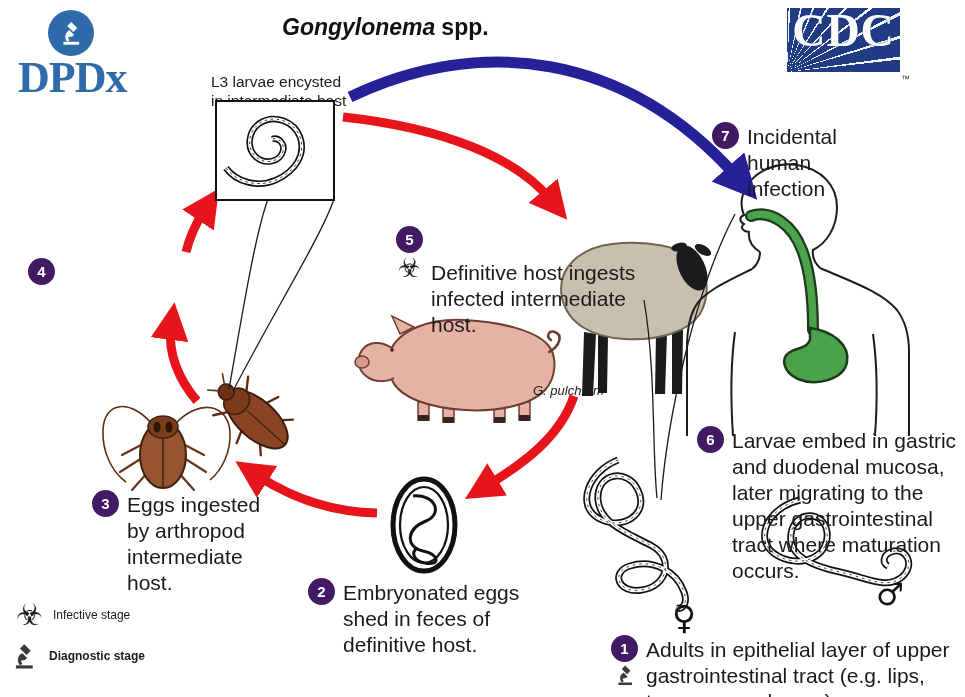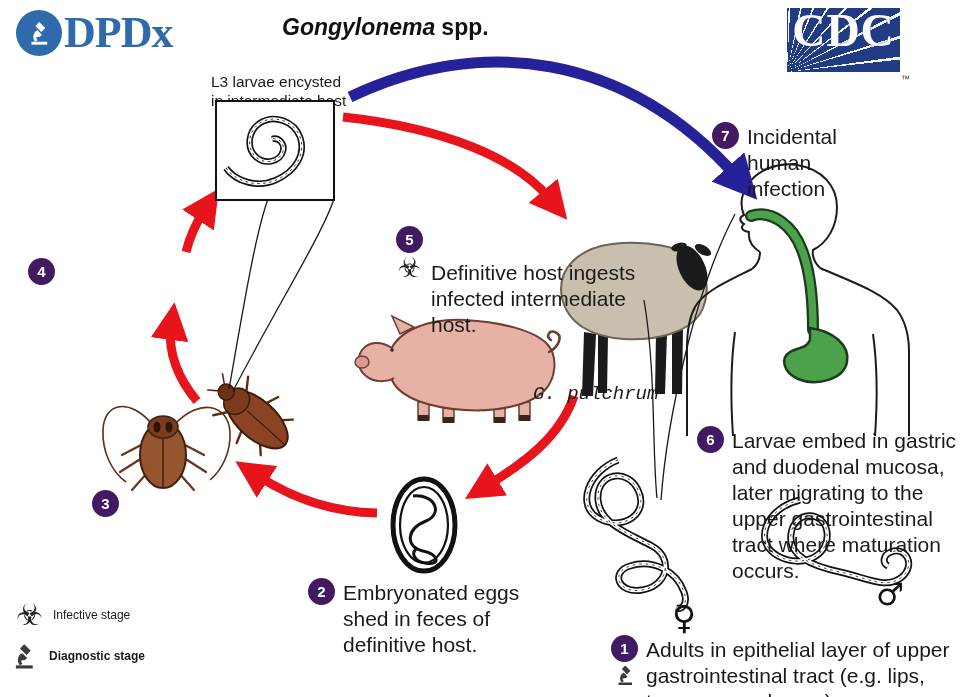--- a/index.html
+++ b/index.html
@@ -2,21 +2,21 @@
 <html><head>
 <meta charset="utf-8">
 <style>
   html,body{margin:0;padding:0;background:#e9e9e9;}
   .canvas{
     position:relative;width:965px;height:697px;background:#ffffff;overflow:hidden;
     font-family:"Liberation Sans",sans-serif;color:#1a1a1a;
   }
   .abs{position:absolute;}
   
-  .dpdx{left:16px;top:10px;display:flex;align-items:center;}
+  .dpdx{left:16px;top:10px;display:flex;align-items:center;flex-direction:column;}
   .dpdx-circle{width:46px;height:46px;border-radius:50%;background:#2f6baa;display:flex;align-items:center;justify-content:center;}
   .dpdx-text{font-family:"Liberation Serif",serif;font-weight:bold;font-size:44px;color:#2f6baa;letter-spacing:-1px;margin-left:2px;line-height:1;}
   .title{left:282px;top:14px;width:400px;text-align:left;font-size:23px;font-weight:bold;color:#111;}
   .title .genus{font-style:italic;}
   .title .suffix{margin-left:6px;}
   .cdc{left:787px;top:8px;width:113px;height:64px;
     background:repeating-conic-gradient(from 272deg at 0% 100%, #213c85 0deg 8.6deg, #f5f7ff 8.6deg 10.1deg);
     display:flex;justify-content:center;}
   .cdc-text{font-family:"Liberation Serif",serif;font-weight:bold;font-size:46px;color:#ffffff;letter-spacing:1px;line-height:1;text-shadow:0 0 2px rgba(33,60,133,.9);}
   .tm{left:901px;top:74px;font-size:9px;color:#333;}
@@ -24,21 +24,21 @@
   .step{display:flex;align-items:flex-start;gap:8px;}
   .badge-col{display:flex;flex-direction:column;align-items:center;gap:1px;flex:0 0 auto;}
   .num{width:27px;height:27px;border-radius:50%;background:#421a63;color:#fff;font-weight:bold;
        font-size:15px;display:flex;align-items:center;justify-content:center;flex:0 0 auto;}
   .txt{font-size:21px;line-height:1.24;padding-top:2px;}
   .bio{font-family:"DejaVu Sans",sans-serif;font-size:27px;line-height:1;color:#222;}
   .legend-row{display:flex;align-items:center;gap:10px;}
   .legend-label{font-size:12px;}
   .l3-label{left:211px;top:60px;font-size:15.5px;line-height:1.25;white-space:pre-line;margin-top:12px;}
   .l3-box{left:215px;top:100px;width:116px;height:97px;border:2.5px solid #111;background:#fff;}
-  .species{left:533px;top:383px;font-size:19px;font-style:italic;font-family:Liberation Mono, monospace;}
+  .species{left:533px;top:383px;font-size:13px;font-style:italic;font-family:Liberation Sans, sans-serif;}
   .sym{font-family:"DejaVu Sans",sans-serif;color:#111;}
   svg{display:block;}
   .overlay{left:0;top:0;pointer-events:none;}
 </style>
 </head>
 <body>
 
 <div class="canvas">
 
   <svg class="abs overlay" width="965" height="697" viewBox="0 0 965 697">
@@ -188,20 +188,21 @@
     </span>
     <span class="txt" style="width:205px;margin-top:32px;">Definitive host ingests infected intermediate host.</span>
   </div>
 
   <div class="abs step" style="left:28px;top:258px;width:280px;">
     <span class="num">4</span>
   </div>
 
   <div class="abs step" style="left:92px;top:490px;width:210px;">
     <span class="num">3</span>
+    <span class="txt" style="width:160px;">Eggs ingested by arthropod intermediate host.</span>
   </div>
 
   <div class="abs step" style="left:308px;top:578px;width:250px;">
     <span class="num">2</span>
     <span class="txt" style="width:205px;">Embryonated eggs shed in feces of definitive host.</span>
   </div>
 
   <div class="abs step" style="left:697px;top:426px;width:280px;">
     <span class="num">6</span>
     <span class="txt" style="width:238px;">Larvae embed in gastric and duodenal mucosa, later migrating to the upper gastrointestinal tract where maturation occurs.</span>

